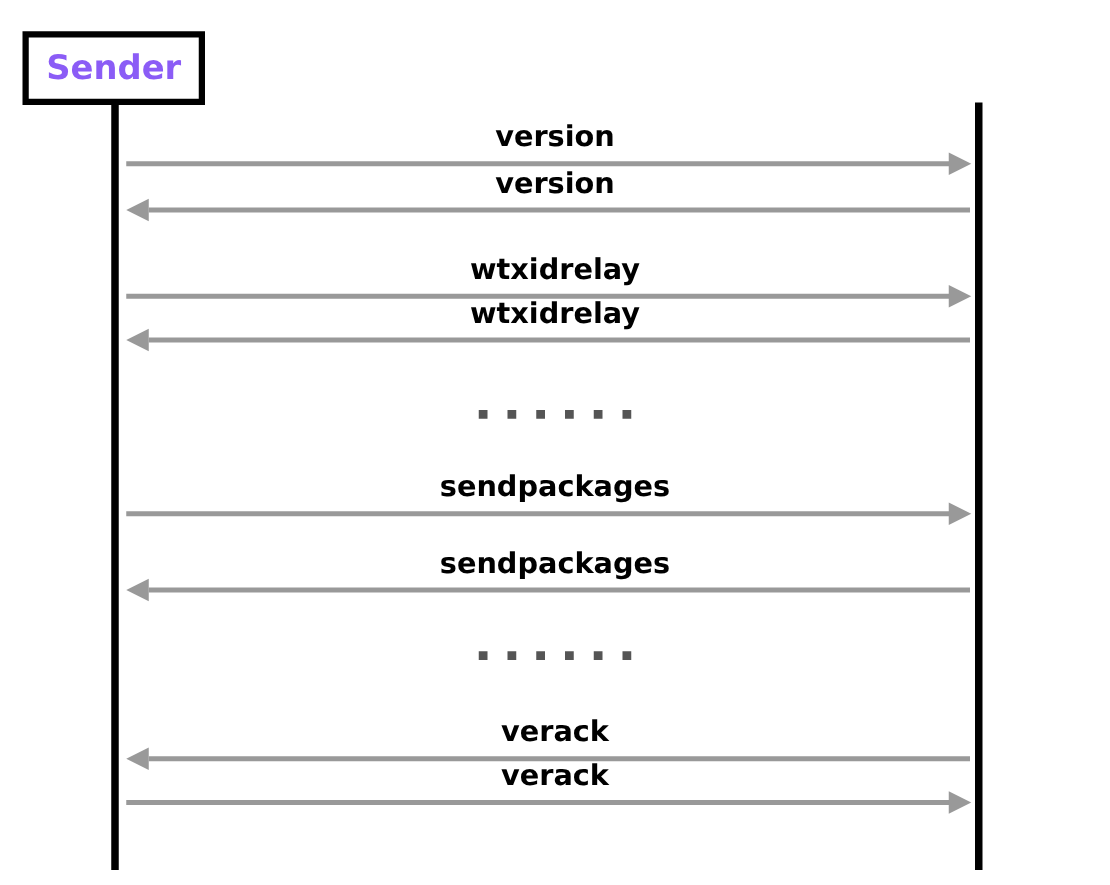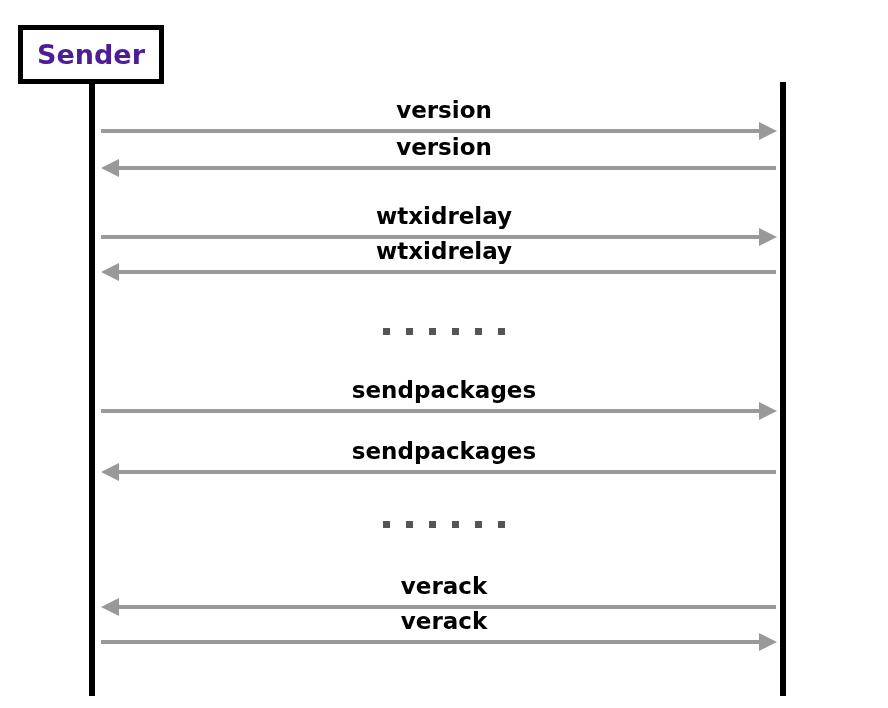--- a/index.html
+++ b/index.html
@@ -23,21 +23,21 @@
     border: 5px solid #000000;
     background: #ffffff;
     display: flex;
     align-items: center;
     justify-content: center;
     z-index: 5;
   }
   .participant-label {
     font-size: 27px;
     font-weight: bold;
-    color: #4c1d95;
+    color: #8b5cf6;
     letter-spacing: 0px;
     line-height: 1;
     white-space: nowrap;
   }
   #box-sender   { left: 18px;  top: 25px; width: 146px; height: 59px; }
   #box-receiver { left: 698px; top: 25px; width: 168px; height: 59px; }
 
   
   .lifeline {
     position: absolute;

